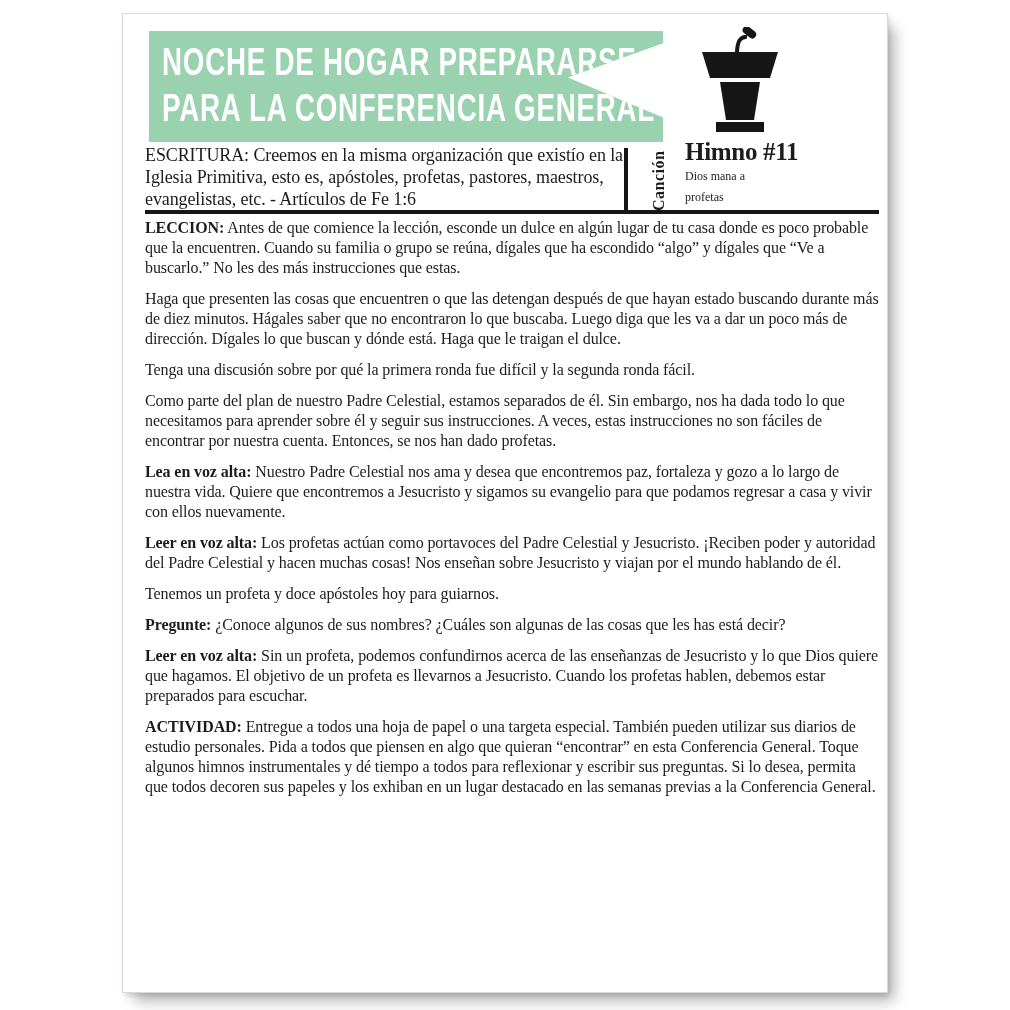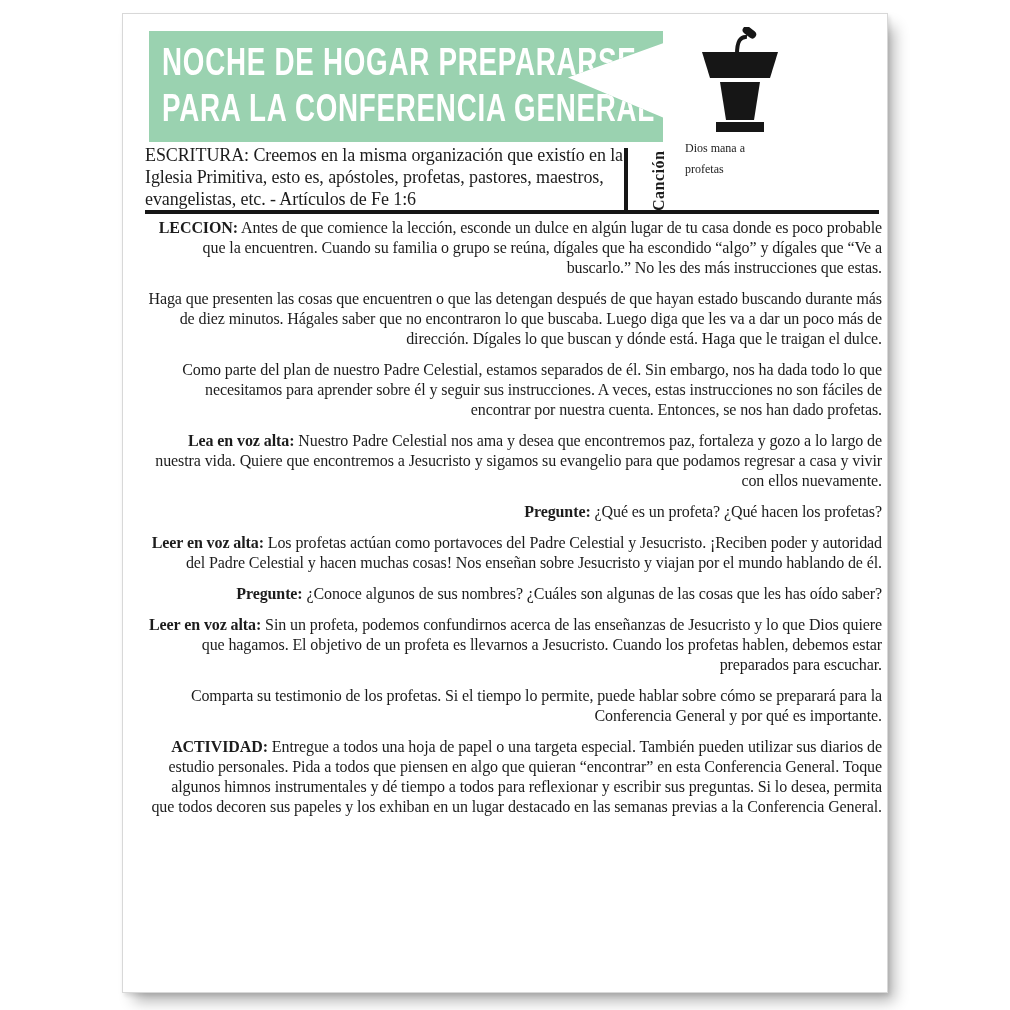--- a/index.html
+++ b/index.html
@@ -40,21 +40,21 @@
     font-weight:700; font-size:16px; letter-spacing:0.5px; text-align:center;
   }
   .hymn { position:absolute; left:562px; top:124px; width:190px; }
   .hymn-title { font-weight:700; font-size:25px; line-height:28px; letter-spacing:-0.3px; }
   .hymn-name  { font-size:12px; line-height:21px; }
 
   
   .hrule { position:absolute; left:22px; top:196px; width:734px; height:4px; background:#161616; }
   .bodytext { position:absolute; left:22px; top:204px; width:737px;
               font-size:16px; line-height:20px; letter-spacing:-0.1px; }
-  .para { margin-bottom:11px;text-align:right; }
+  .para { margin-bottom:11px; }
   .para b { font-weight:700; }
 </style>
 </head>
 <body>
 
 <div class="sheet">
 
   <div class="banner">
     <div class="banner-inner">
       <div class="banner-line">NOCHE DE HOGAR PREPARARSE</div>
@@ -72,32 +72,33 @@
 
   <div class="scripture">
     <span>ESCRITURA:</span><span> Creemos en la misma organización que existío en la Iglesia Primitiva, esto es, apóstoles, profetas, pastores, maestros, evangelistas, etc. - Artículos de Fe 1:6</span>
   </div>
 
   <div class="vdivider"></div>
 
   <div class="cancion">Canción</div>
 
   <div class="hymn">
+    <div class="hymn-title">Himno #11</div>
     <div class="hymn-name">Dios mana a</div>
     <div class="hymn-name">profetas</div>
   </div>
 
   <div class="hrule"></div>
 
   <div class="bodytext">
     <p class="para"><b>LECCION:</b><span> Antes de que comience la lección, esconde un dulce en algún lugar de tu casa donde es poco probable que la encuentren. Cuando su familia o grupo se reúna, dígales que ha escondido “algo” y dígales que “Ve a buscarlo.” No les des más instrucciones que estas.</span></p>
     <p class="para"><b></b><span>Haga que presenten las cosas que encuentren o que las detengan después de que hayan estado buscando durante más de diez minutos. Hágales saber que no encontraron lo que buscaba. Luego diga que les va a dar un poco más de dirección. Dígales lo que buscan y dónde está. Haga que le traigan el dulce.</span></p>
+    <p class="para"><b></b><span>Tenga una discusión sobre por qué la primera ronda fue difícil y la segunda ronda fácil.</span></p>
     <p class="para"><b></b><span>Como parte del plan de nuestro Padre Celestial, estamos separados de él. Sin embargo, nos ha dada todo lo que necesitamos para aprender sobre él y seguir sus instrucciones. A veces, estas instrucciones no son fáciles de encontrar por nuestra cuenta. Entonces, se nos han dado profetas.</span></p>
     <p class="para"><b>Lea en voz alta:</b><span> Nuestro Padre Celestial nos ama y desea que encontremos paz, fortaleza y gozo a lo largo de nuestra vida. Quiere que encontremos a Jesucristo y sigamos su evangelio para que podamos regresar a casa y vivir con ellos nuevamente.</span></p>
-    <p class="para"><b>Pregunte:</b><span> ¿Qué es un profeta? ¿Qué hacen los profetas?</span></p>
     <p class="para"><b>Leer en voz alta:</b><span> Los profetas actúan como portavoces del Padre Celestial y Jesucristo. ¡Reciben poder y autoridad del Padre Celestial y hacen muchas cosas! Nos enseñan sobre Jesucristo y viajan por el mundo hablando de él.</span></p>
-    <p class="para"><b>Pregunte:</b><span> ¿Conoce algunos de sus nombres? ¿Cuáles son algunas de las cosas que les has oído saber?</span></p>
+    <p class="para"><b></b><span>Tenemos un profeta y doce apóstoles hoy para guiarnos.</span></p>
+    <p class="para"><b>Pregunte:</b><span> ¿Conoce algunos de sus nombres? ¿Cuáles son algunas de las cosas que les has está decir?</span></p>
     <p class="para"><b>Leer en voz alta:</b><span> Sin un profeta, podemos confundirnos acerca de las enseñanzas de Jesucristo y lo que Dios quiere que hagamos. El objetivo de un profeta es llevarnos a Jesucristo. Cuando los profetas hablen, debemos estar preparados para escuchar.</span></p>
-    <p class="para"><b></b><span>Comparta su testimonio de los profetas.  Si el tiempo lo permite, puede hablar sobre cómo se preparará para la Conferencia General y por qué es importante.</span></p>
     <p class="para"><b>ACTIVIDAD:</b><span> Entregue a todos una hoja de papel o una targeta especial. También pueden utilizar sus diarios de estudio personales. Pida a todos que piensen en algo que quieran “encontrar” en esta Conferencia General. Toque algunos himnos instrumentales y dé tiempo a todos para reflexionar y escribir sus preguntas. Si lo desea, permita que todos decoren sus papeles y los exhiban en un lugar destacado en las semanas previas a la Conferencia General.</span></p>
   </div>
 
 </div>
 
 </body></html>

